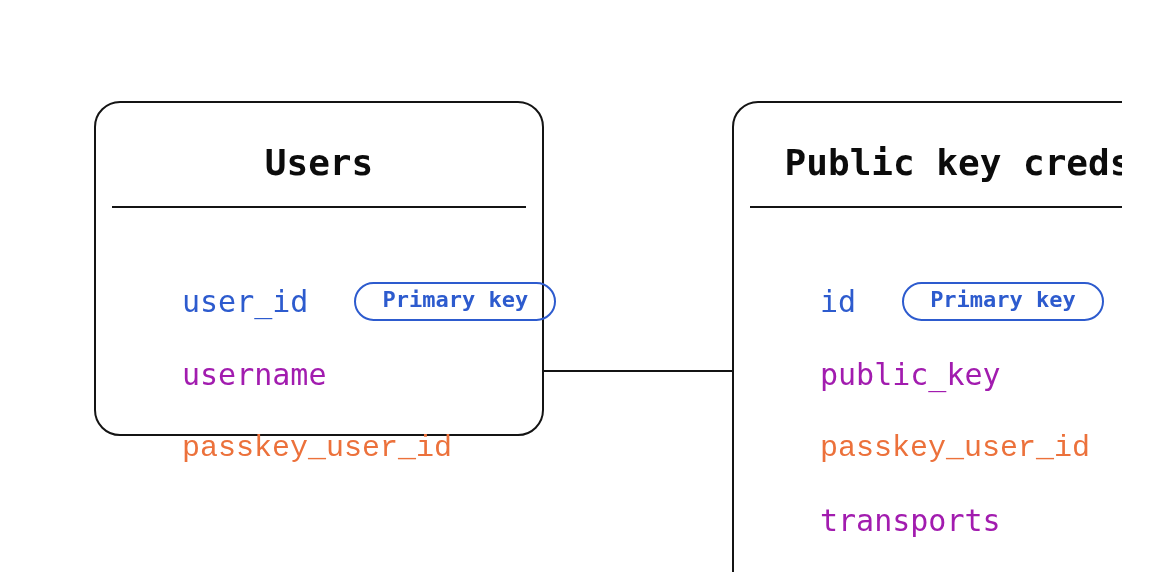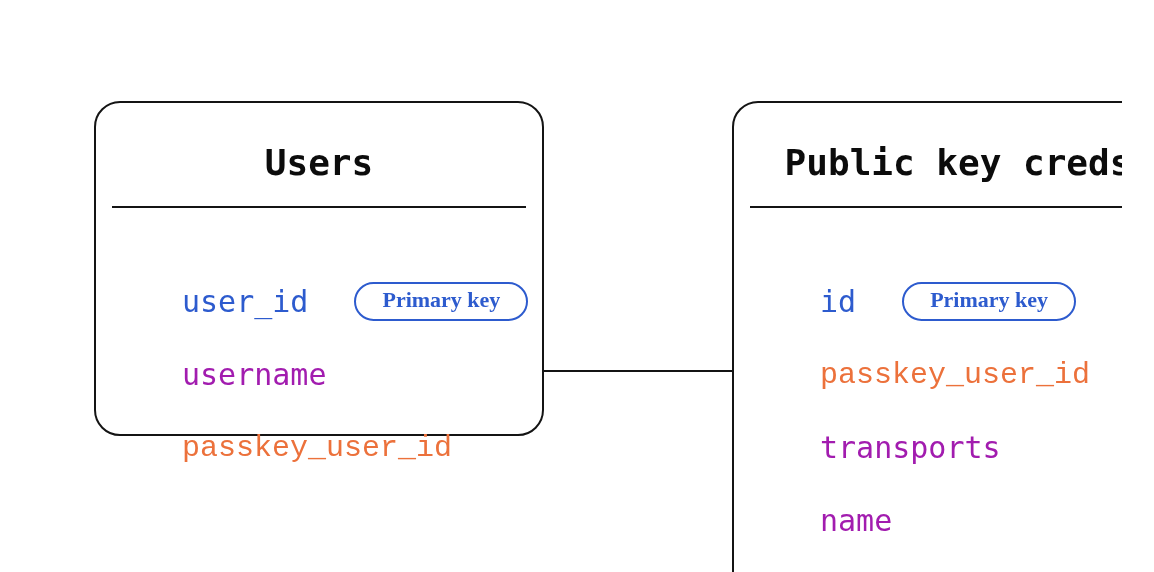--- a/index.html
+++ b/index.html
@@ -60,21 +60,20 @@
     display: inline-flex;
     align-items: center;
     justify-content: center;
     font-size: 22px;
     font-weight: bold;
     color: var(--primary-key-blue);
     border: 2px solid var(--primary-key-blue);
     border-radius: 999px;
     padding: 3px 26px 5px 26px;
     line-height: 1.2;
-    font-family: Liberation Serif, serif;
   }
   .connector {
     position: absolute;
     left: 480px;
     top: 306px;
     width: 188px;
     height: 0;
     border-top: 2px solid var(--line-black);
   }
 </style>
@@ -106,20 +105,23 @@
   <div class="card card-creds">
     <div class="card-header">
       <div class="card-title">Public key creds</div>
     </div>
     <div class="card-body">
       <div class="field-row">
         <span class="field-name primary">id</span>
         <span class="pk-badge">Primary key</span>
       </div>
       <div class="field-row">
+        <span class="field-name">public_key</span>
+      </div>
+      <div class="field-row">
         <span class="field-name foreign">passkey_user_id</span>
       </div>
       <div class="field-row">
         <span class="field-name">transports</span>
       </div>
       <div class="field-row">
         <span class="field-name">name</span>
       </div>
     </div>
   </div>

